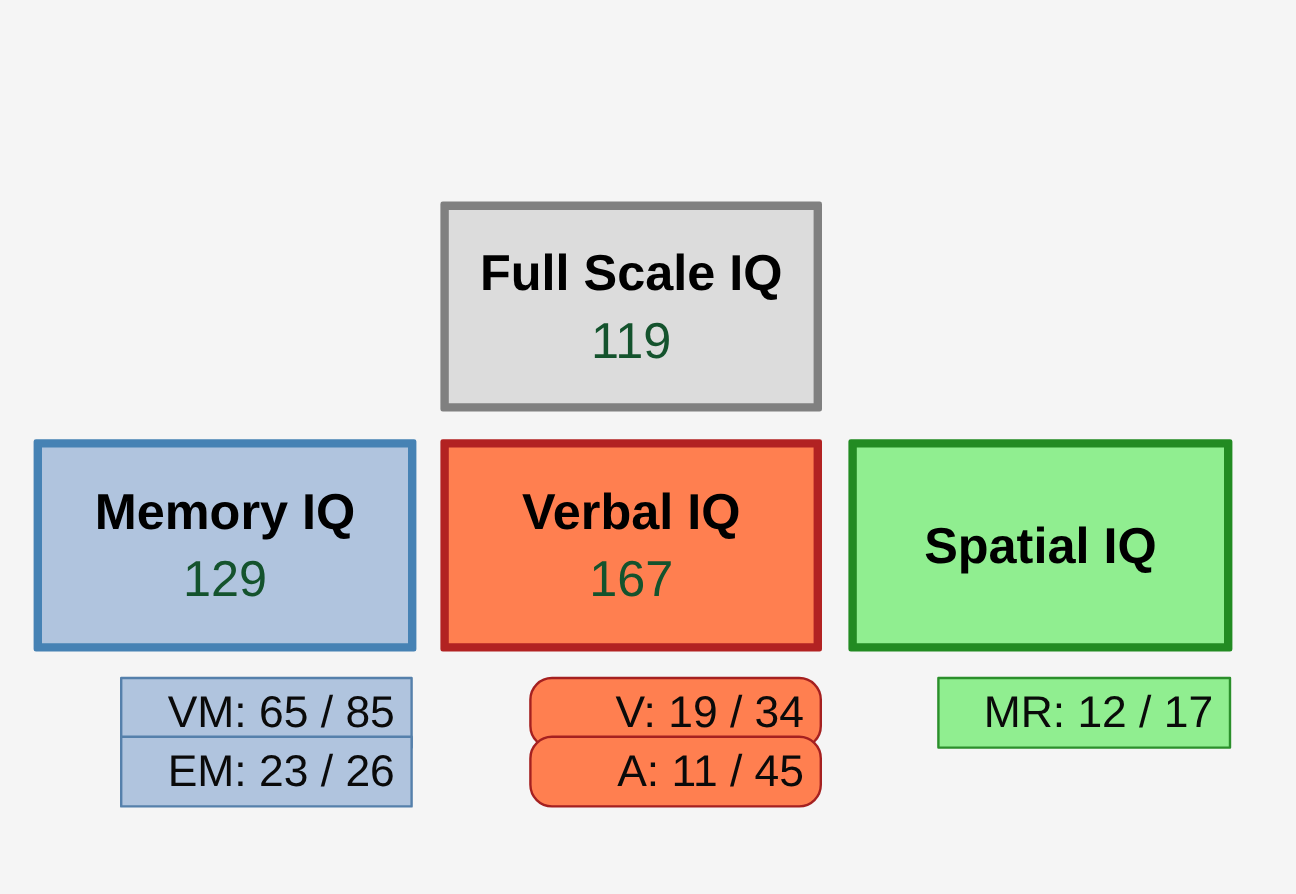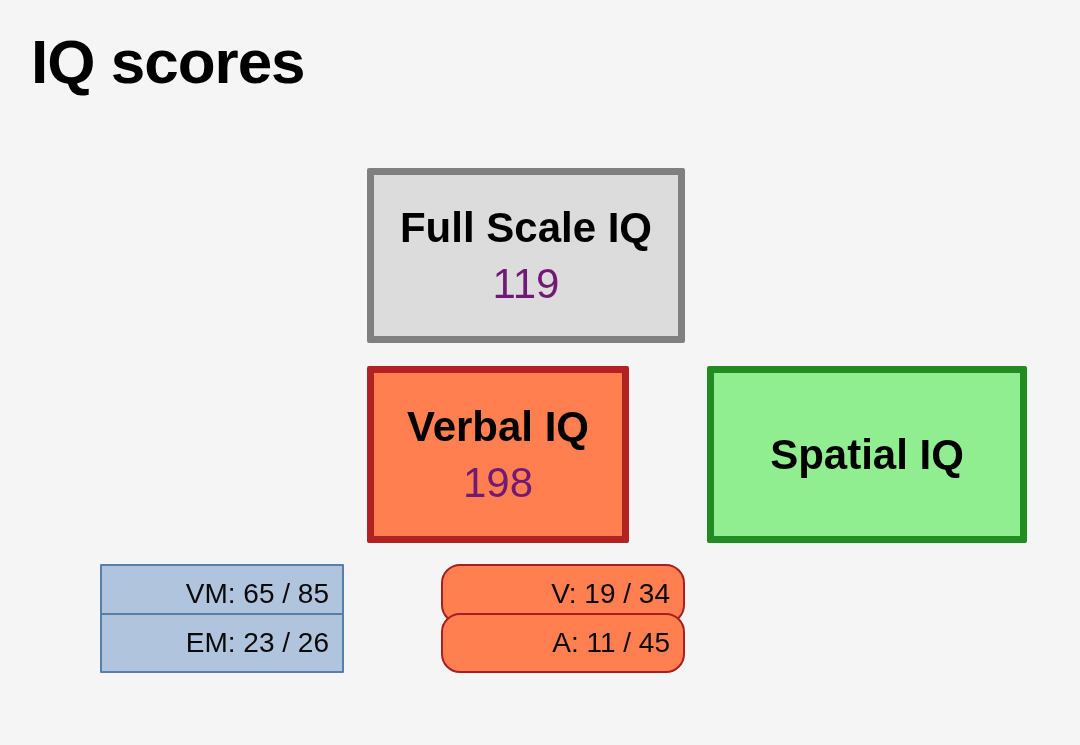--- a/index.html
+++ b/index.html
@@ -41,84 +41,88 @@
   .box .box-label {
     font-size: 42px;
     font-weight: 700;
     line-height: 1.32;
     color: #000;
   }
   .box .box-score {
     font-size: 42px;
     font-weight: 400;
     line-height: 1.32;
-    color: #701a75;
+    color: #14532d;
   }
   .full-scale {
     left: 367px; top: 168px; width: 318px; height: 175px;
     background: #dcdcdc; border-color: #808080;
   }
   .memory-main {
     left: 28px; top: 366px; width: 319px; height: 177px;
     background: #b0c4de; border-color: #4682b4;
   }
   .verbal-main {
-    left: 367px; top: 366px; width: 262px; height: 177px;
+    left: 367px; top: 366px; width: 318px; height: 177px;
     background: #ff7f50; border-color: #b22222;
   }
   .spatial-main {
     left: 707px; top: 366px; width: 320px; height: 177px;
     background: #90ee90; border-color: #228b22;
   }
   .sub {
     position: absolute;
     box-sizing: border-box;
     border: 2px solid;
     border-radius: 1px;
     display: flex;
     align-items: center;
     justify-content: flex-end;
     padding-right: 13px;
-    font-size: 28px;
+    font-size: 37px;
     font-weight: 400;
     height: 60px;
     width: 244px;
     color: #0a0a0a;
   }
   .memory-sub  { background: #b0c4de; border-color: #5580ab; }
   .verbal-sub  { background: #ff7f50; border-color: #a52020; }
   .spatial-sub { background: #90ee90; border-color: #2b8f2b; }
   .row1 { top: 564px; }
   .row2 { top: 613px; }
   .mem-col  { left: 100px; }
   .verb-col { left: 441px; border-radius: 19px; }
   .spat-col { left: 781px; width: 245px; }
 </style>
 </head>
 <body>
 
 <div class="page">
 
-  <h1 class="page-title">IQ scores</h1>
 
   <div class="box full-scale">
     <div class="box-label">Full Scale IQ</div>
     <div class="box-score">119</div>
   </div>
 
+  <div class="box memory-main">
+    <div class="box-label">Memory IQ</div>
+    <div class="box-score">129</div>
+  </div>
 
   <div class="box verbal-main">
     <div class="box-label">Verbal IQ</div>
-    <div class="box-score">198</div>
+    <div class="box-score">167</div>
   </div>
 
   <div class="box spatial-main">
     <div class="box-label">Spatial IQ</div>
   </div>
 
   <div class="sub memory-sub mem-col row1">VM: 65 / 85</div>
   <div class="sub memory-sub mem-col row2">EM: 23 / 26</div>
 
   <div class="sub verbal-sub verb-col row1">V: 19 / 34</div>
   <div class="sub verbal-sub verb-col row2">A: 11 / 45</div>
 
+  <div class="sub spatial-sub spat-col row1">MR: 12 / 17</div>
 
 </div>
 
 </body></html>

